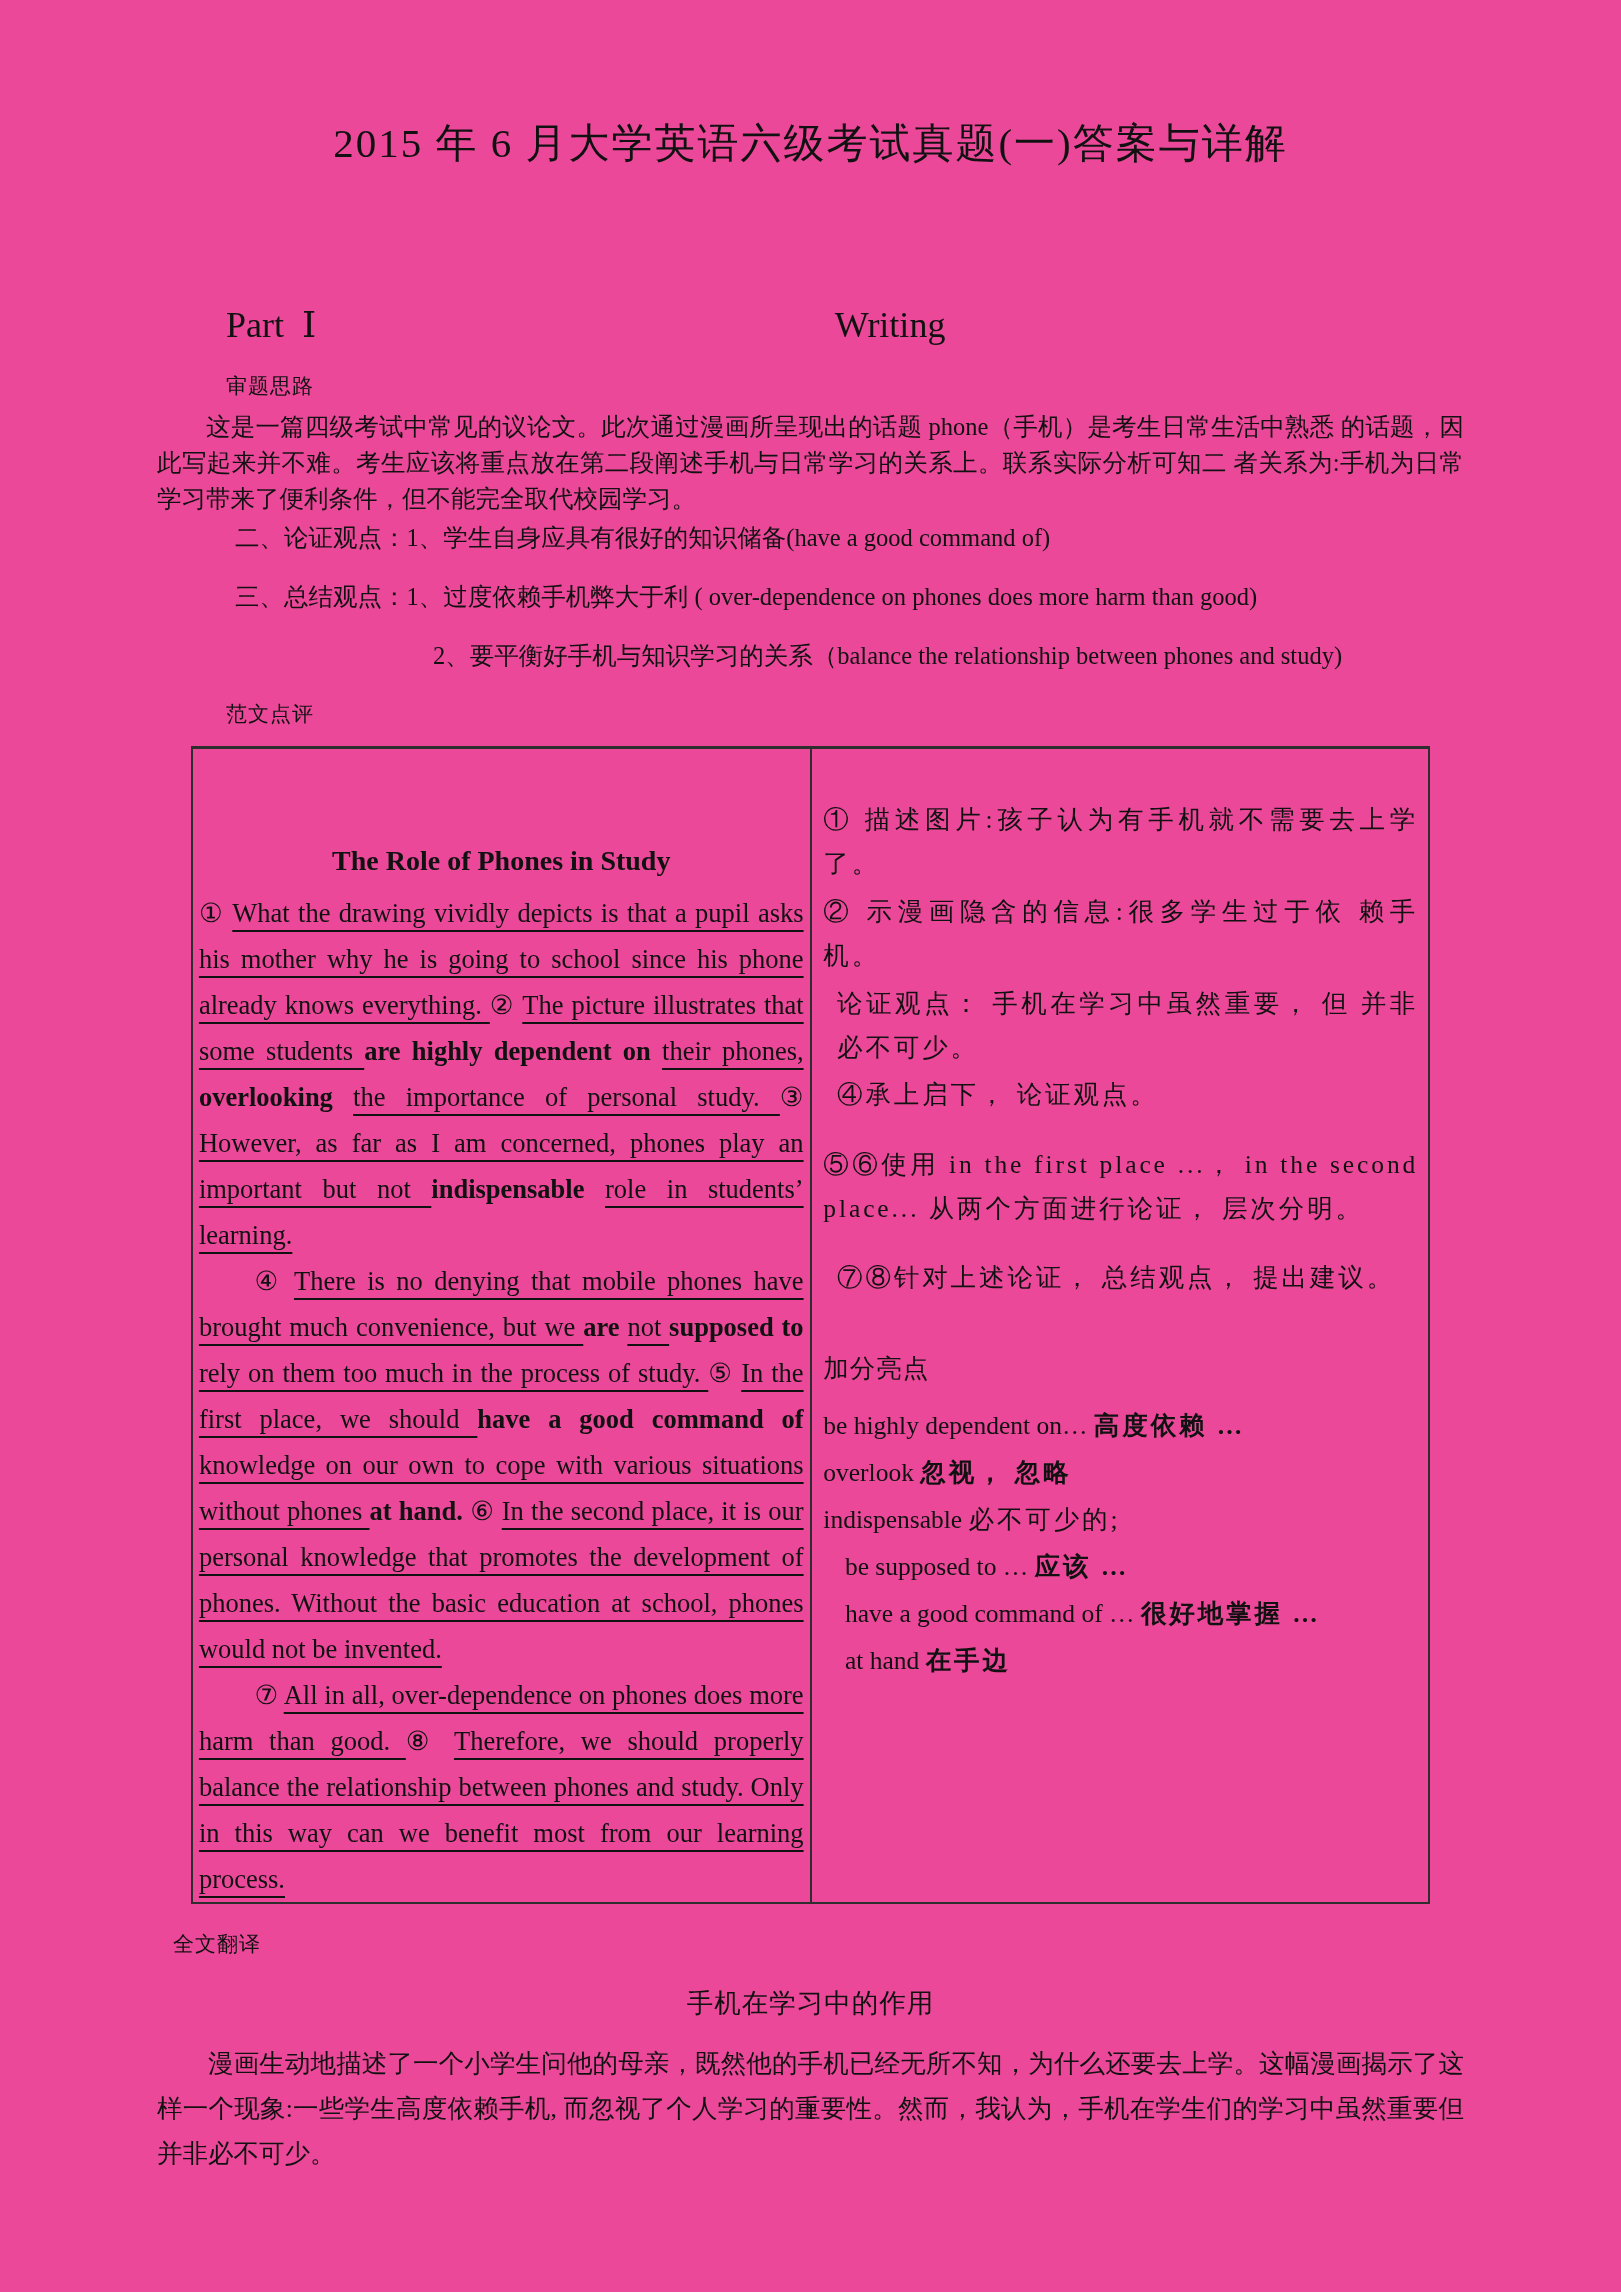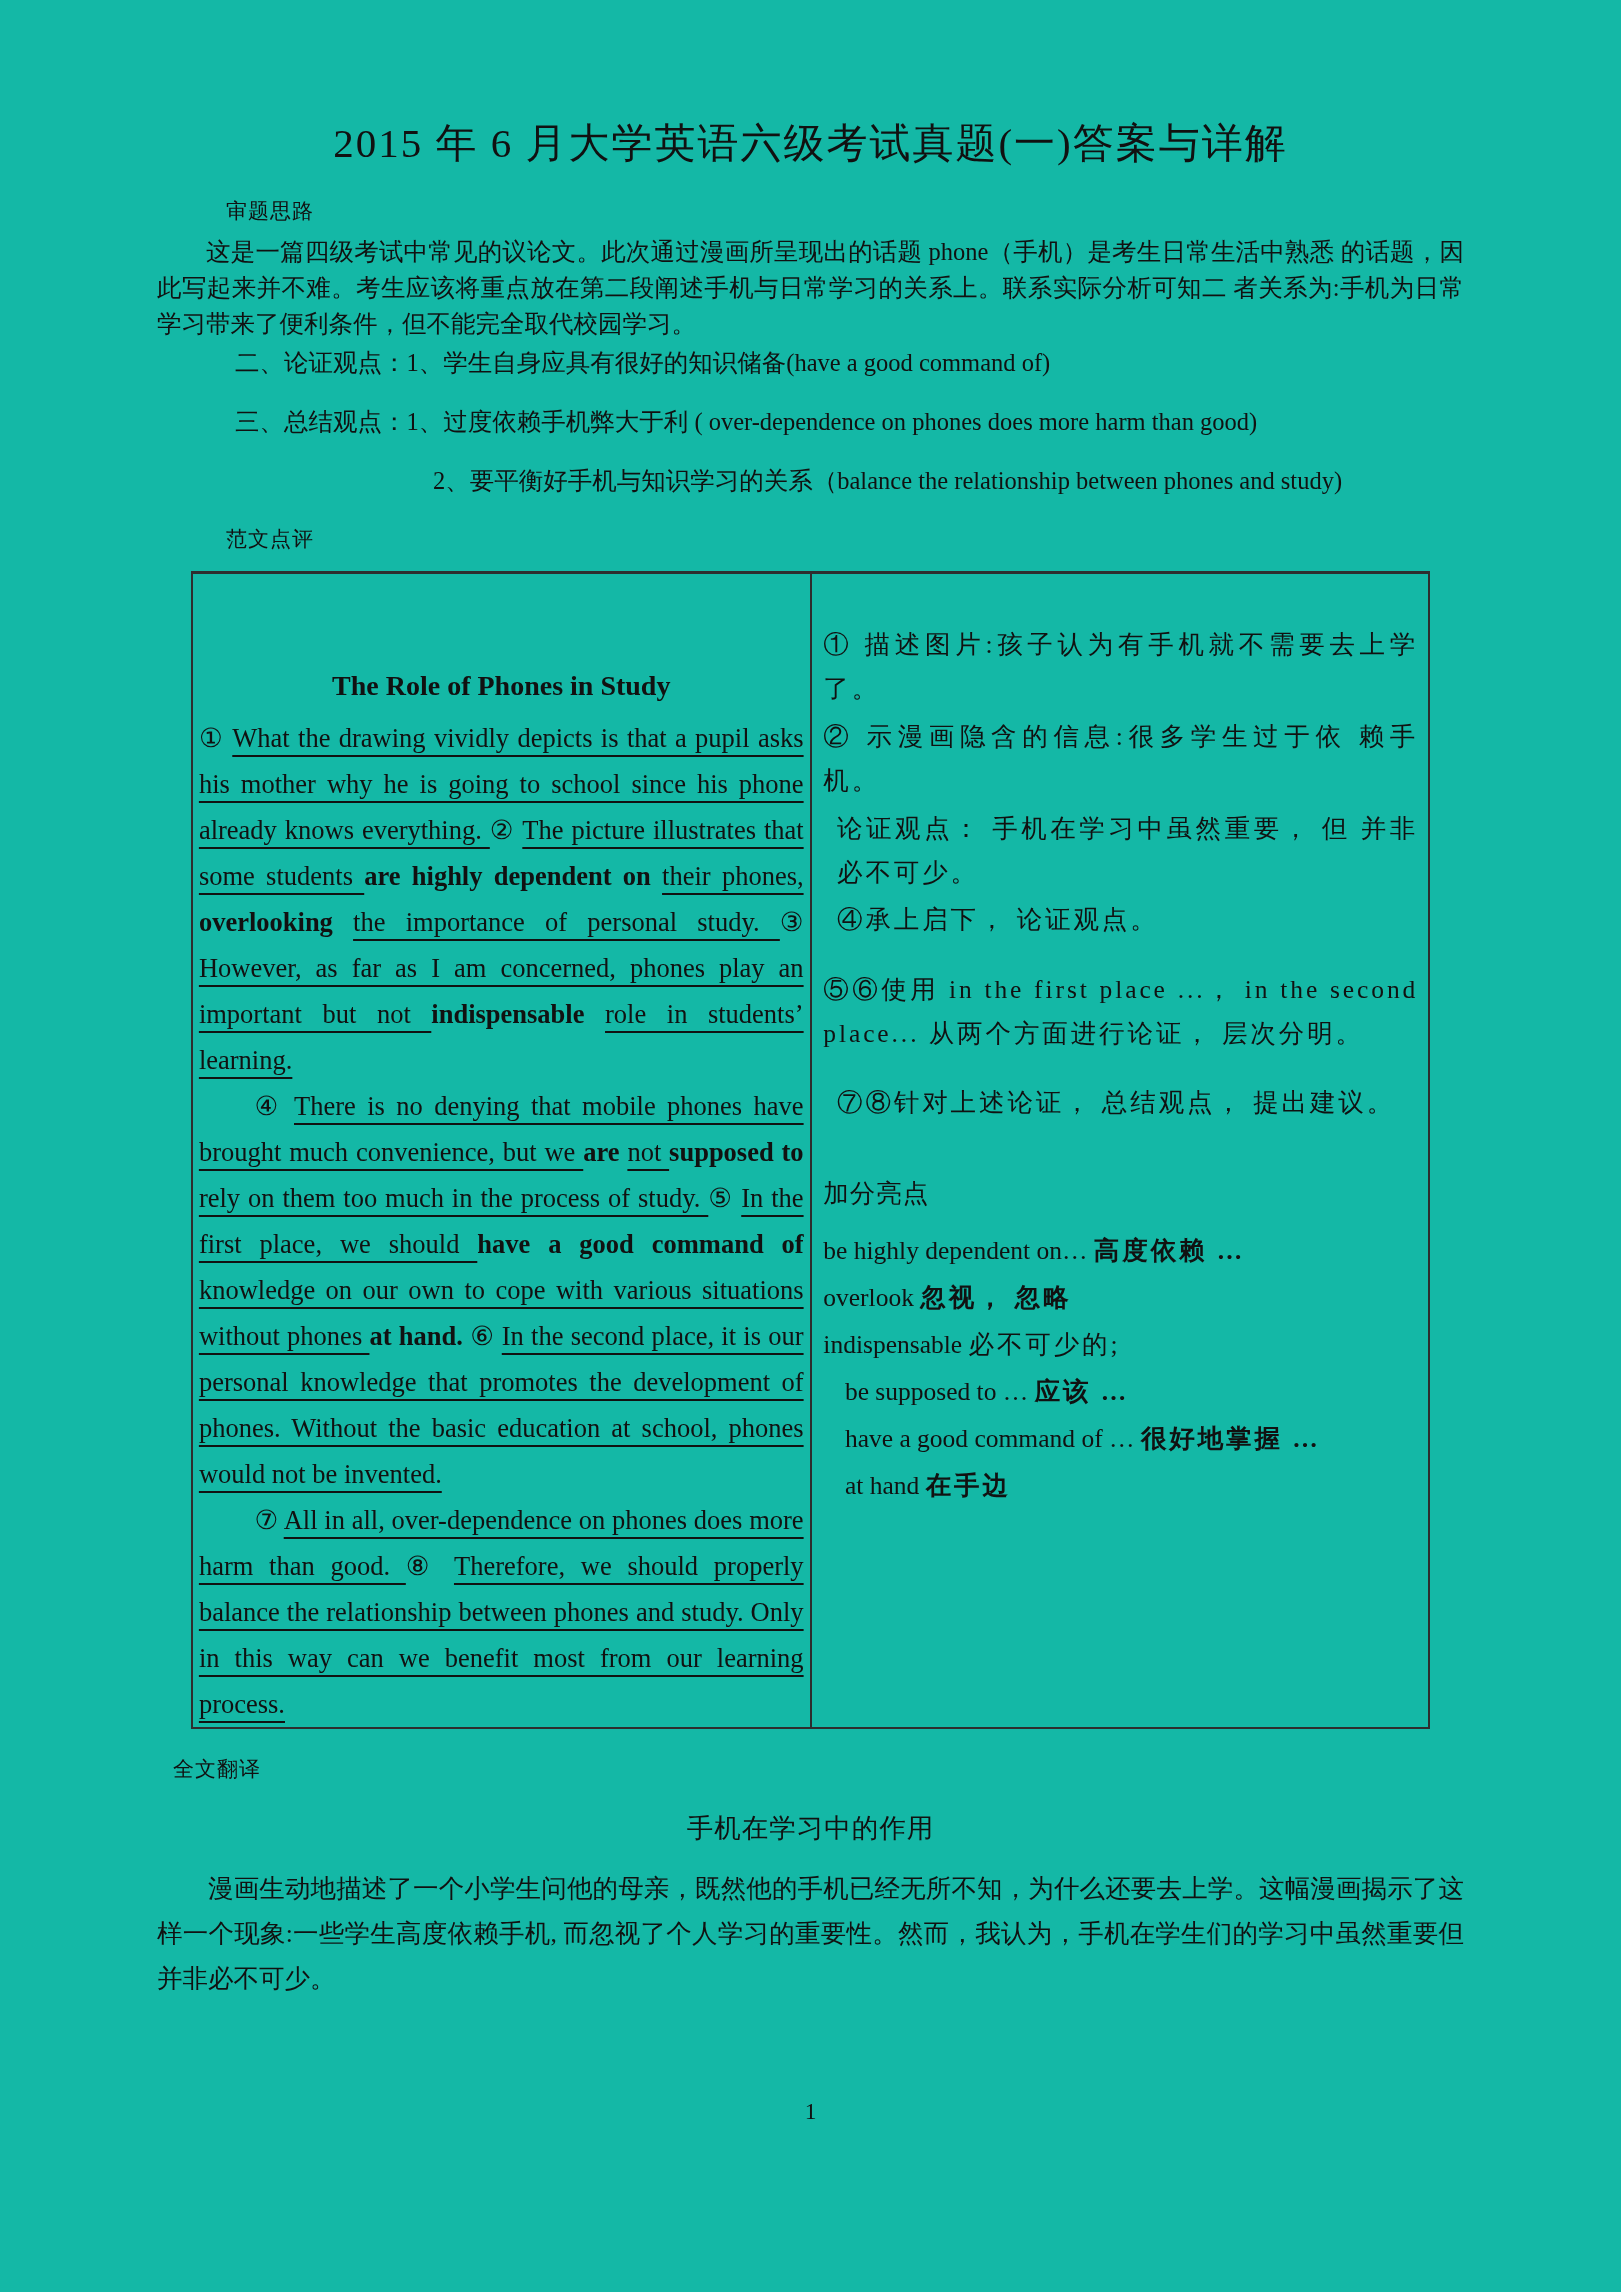--- a/index.html
+++ b/index.html
@@ -5,21 +5,21 @@
   * { margin:0; padding:0; box-sizing:border-box; }
   html,body { background:#ffffff; }
   body {
     font-family:"Liberation Serif","DejaVu Serif",serif;
     color:#111;
     width:1621px;
   }
   .page {
     position:relative;
     width:1621px; height:2293px;
-    background:#14b8a6;
+    background:#ec4899;
     padding:116px 157px 0 157px;
     overflow:hidden;
   }
   .doc-title {
     text-align:center;
     font-size:41px;
     font-weight:400;
     letter-spacing:2px;
   }
   .part-line {
@@ -133,20 +133,24 @@
     font-size:23.5px;
   }
 </style>
 </head>
 <body>
 
 <div class="page">
 
   <h1 class="doc-title">2015 年 6 月大学英语六级考试真题(一)答案与详解</h1>
 
+  <div class="part-line">
+    <span class="part-label">Part  Ⅰ</span>
+    <span class="part-name">Writing</span>
+  </div>
 
   <h2 class="sec">审题思路</h2>
   <p class="body-para">这是一篇四级考试中常见的议论文。此次通过漫画所呈现出的话题 phone（手机）是考生日常生活中熟悉 的话题，因此写起来并不难。考生应该将重点放在第二段阐述手机与日常学习的关系上。联系实际分析可知二 者关系为:手机为日常学习带来了便利条件，但不能完全取代校园学习。</p>
 
   <div class="outline" id="outline-list">
       <div class="outline-item">二、论证观点：1、学生自身应具有很好的知识储备(have a good command of)</div>
       <div class="outline-item">三、总结观点：1、过度依赖手机弊大于利 ( over-dependence on phones does more harm than good)</div>
       <div class="outline-item lvl1">2、要平衡好手机与知识学习的关系（balance the relationship between phones and study)</div>
     </div>
 

